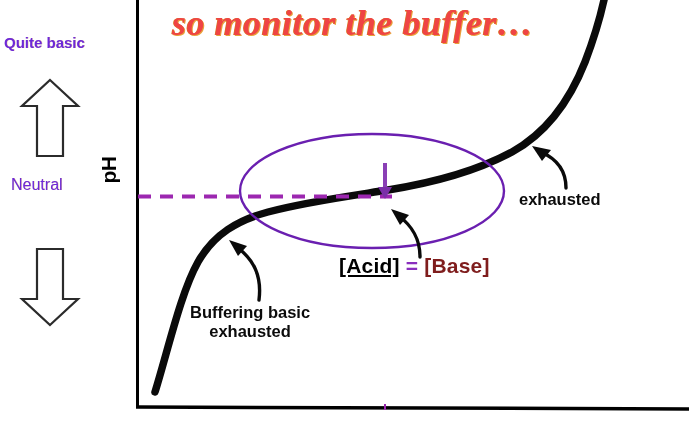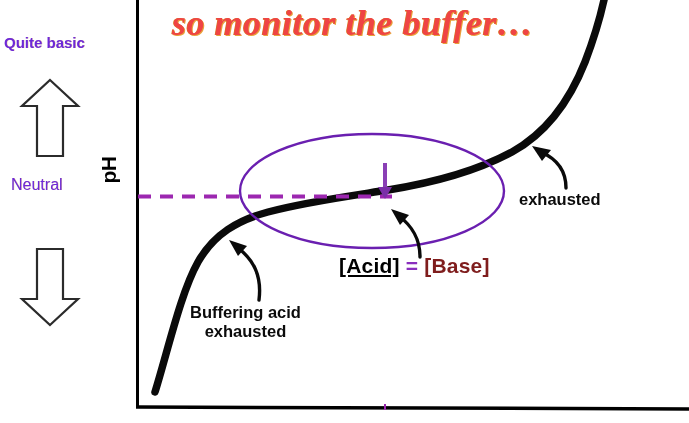--- a/index.html
+++ b/index.html
@@ -168,21 +168,21 @@
     </g>
 
     <g>
       <path d="M 420,257 C 420,238 412,226 399,216" fill="none" stroke="#0a0a0a" stroke-width="3.4" stroke-linecap="round"></path>
       <polygon points="391,209 409,215 400,225" fill="#0a0a0a"></polygon>
     </g>
   </svg>
 
 
   <div class="abs annot" id="annot-base">
-    <div>Buffering acid</div>
+    <div>Buffering basic</div>
     <div>exhausted</div>
   </div>
 
   <div class="abs annot" id="annot-acid">
     <div>exhausted</div>
   </div>
 
   <div class="abs" id="acid-base">
     <span class="acid">[Acid]</span>
     <span class="eq">=</span>

